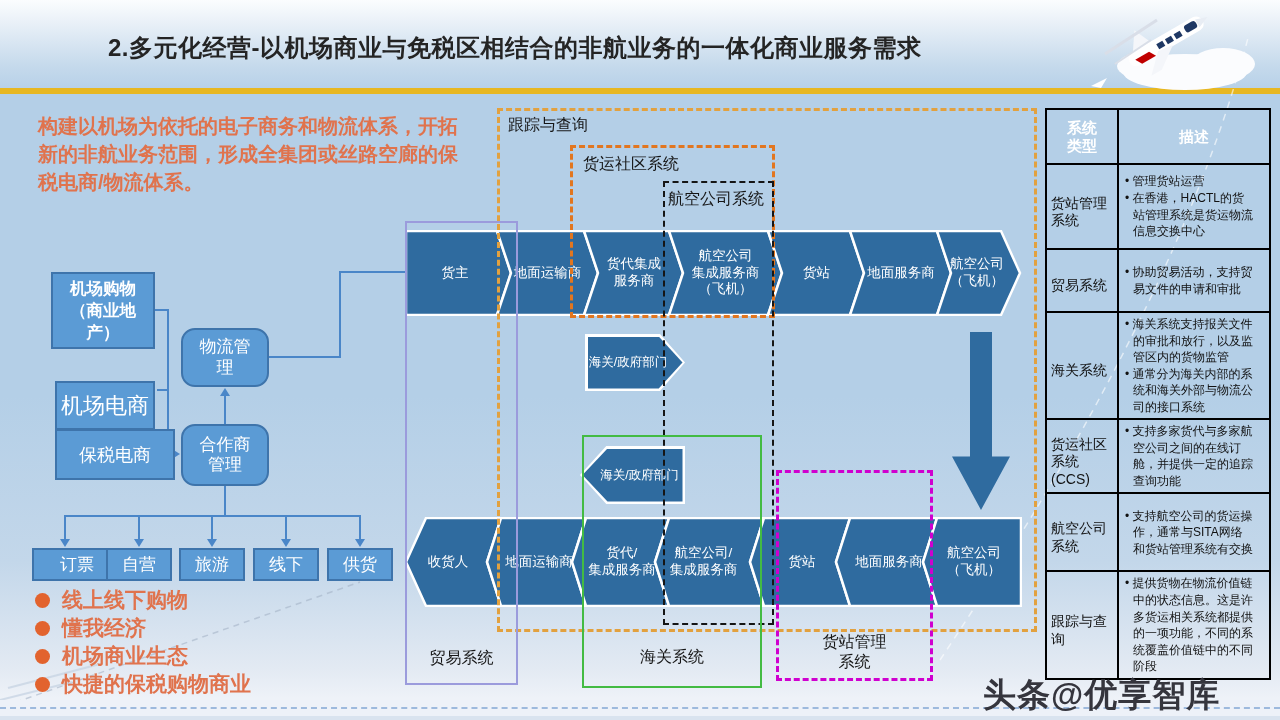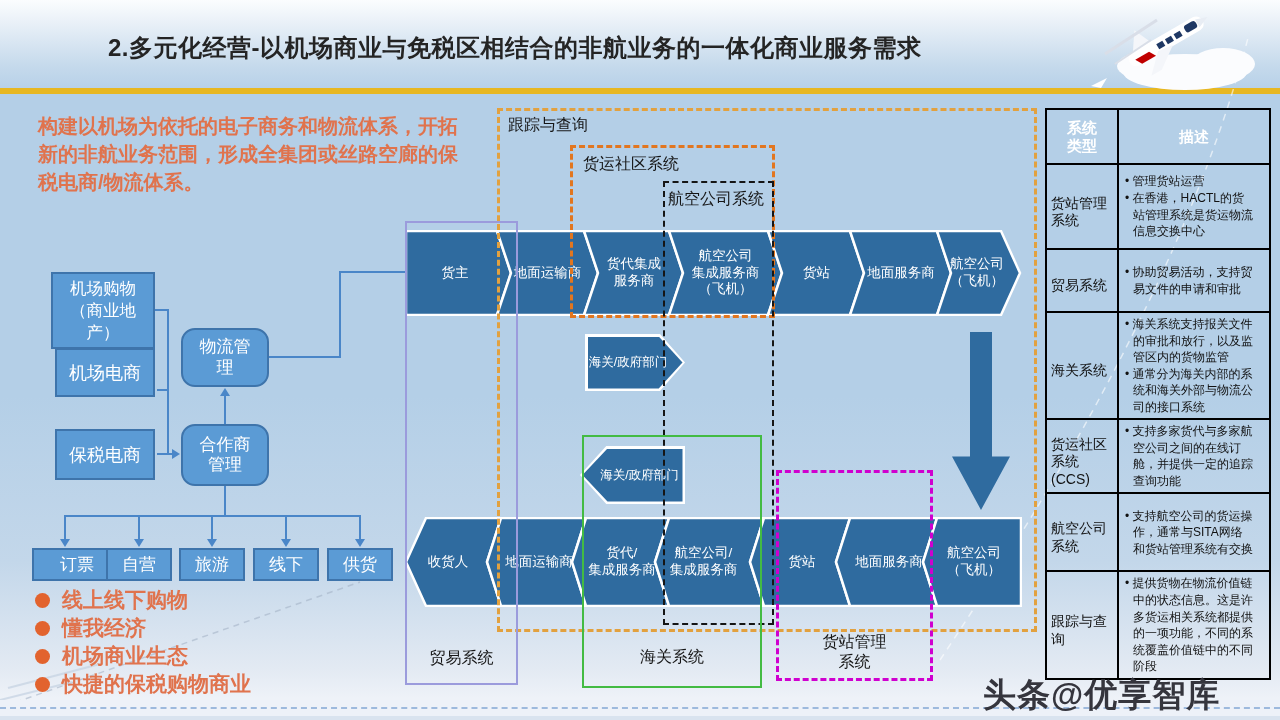--- a/index.html
+++ b/index.html
@@ -87,23 +87,23 @@
       <rect x="72" y="35" width="7" height="6" fill="#1f3864"></rect>
       <polygon points="46,38 62,38 66,45 50,45" fill="#c00000"></polygon>
     </g>
     <path d="M 20 52 L 72 18" stroke="#d9dee8" stroke-width="3"></path>
     <path d="M 30 62 L 66 38" stroke="#d9dee8" stroke-width="2"></path>
     <polygon points="6,84 22,76 16,86" fill="#ffffff"></polygon>
   </svg>
 
   <div class="intro">构建以机场为依托的电子商务和物流体系，开拓新的非航业务范围，形成全集团或丝路空廊的保税电商/物流体系。</div>
 
-  <div class="fbox" style="left:51px;top:272px;width:104px;height:77px;font-size:16.5px;padding:2px;">机场购物（商业地产）</div>
-  <div class="fbox" style="left:55px;top:348px;width:100px;height:49px;font-size:18px;">机场电商</div>
-  <div class="fbox" style="left:55px;top:429px;width:100px;height:51px;font-size:18px;">保税电商</div>
+  <div class="fbox" style="left:51px;top:272px;width:104px;height:77px;font-size:16.5px;padding:2px;font-weight:bold;">机场购物（商业地产）</div>
+  <div class="fbox" style="left:55px;top:381px;width:100px;height:49px;font-size:22px;">机场电商</div>
+  <div class="fbox" style="left:55px;top:429px;width:120px;height:51px;font-size:18px;">保税电商</div>
   <div class="fbox rbox pl" style="left:181px;top:328px;width:88px;height:59px;font-size:17px;line-height:1.2;">物流管
 理</div>
   <div class="fbox rbox pl" style="left:181px;top:424px;width:88px;height:62px;font-size:17px;line-height:1.2;">合作商
 管理</div>
 
   <div class="ln" style="left:155px;top:309px;width:14px;height:2px;"></div>
   <div class="ln" style="left:157px;top:389px;width:12px;height:2px;"></div>
   <div class="ln" style="left:167px;top:309px;width:2px;height:146px;"></div>
   <div class="ln" style="left:157px;top:453px;width:16px;height:2px;"></div>
   <div class="arr arr-r" style="left:172px;top:449px;"></div>

